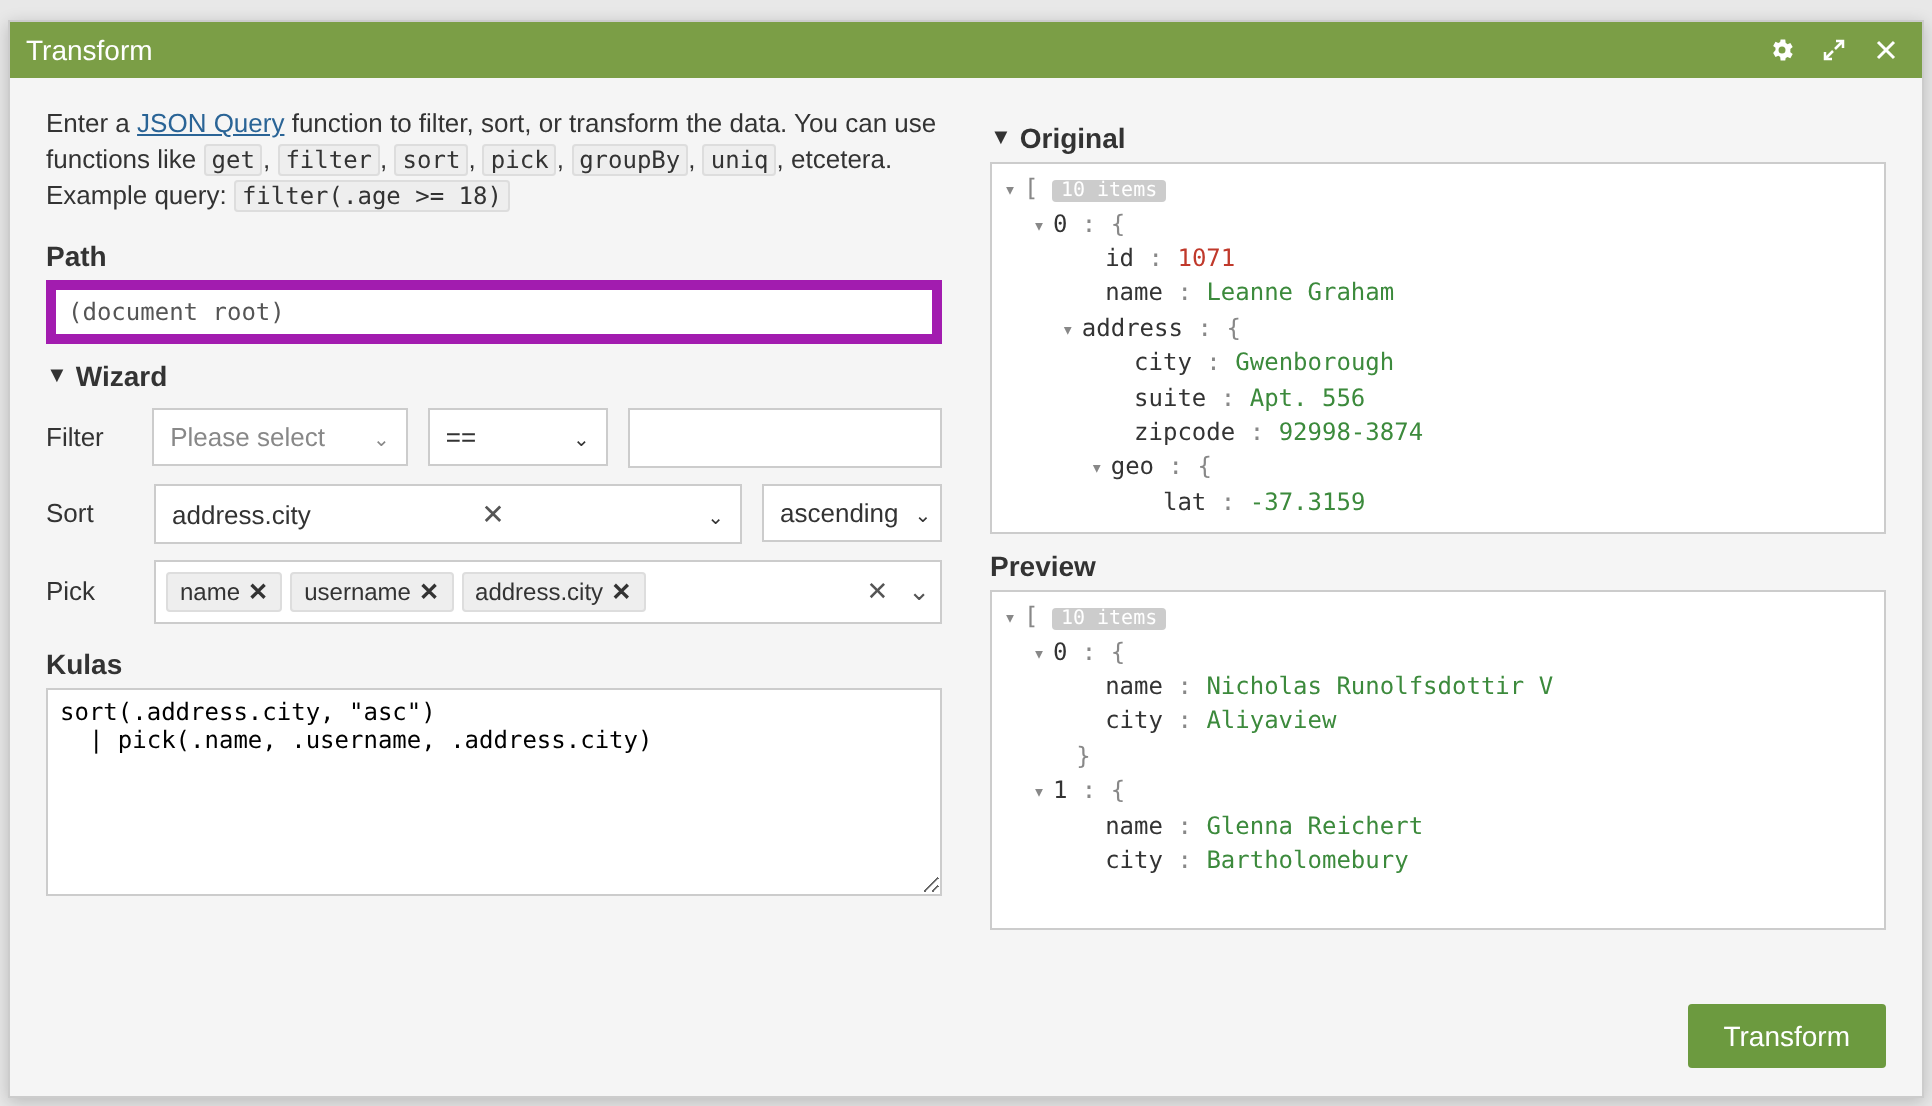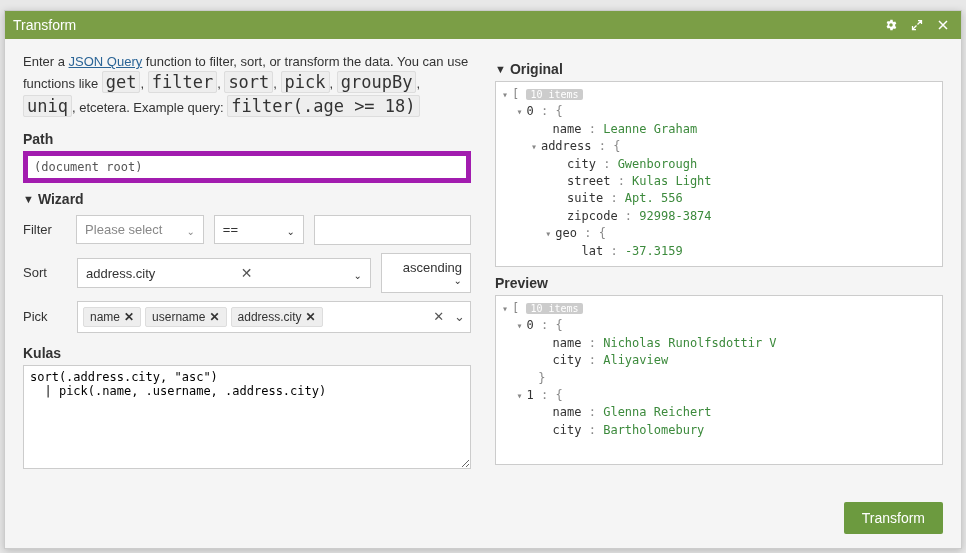--- a/index.html
+++ b/index.html
@@ -53,21 +53,21 @@
   font-size: 14px; font-weight: bold; margin: 8px 0 4px 0;
   display: flex; align-items: center;
   cursor: pointer;
 }
 .section-head .caret { margin-right: 4px; font-size: 11px; }
 .desc { font-size: 13px; line-height: 1.4; color: #333; }
 .desc a { color: #2a6496; text-decoration: underline; }
 .desc code {
   background: #eee; border: 1px solid #ddd;
   padding: 0 3px; font-family: Consolas, Menlo, monospace;
-  font-size: 17px; border-radius: 2px;
+  font-size: 12px; border-radius: 2px;
 }
 .label-row { margin-top: 12px; }
 .label-row h3 { margin-bottom: 4px; }
 .path-box {
   border: 5px solid #a21caf; background: #fff;
   padding: 4px 6px; font-family: Consolas, Menlo, monospace;
   font-size: 12px; color: #555;
 }
 .wiz-row {
   display: flex; align-items: center; gap: 10px;
@@ -80,21 +80,21 @@
   display: flex; align-items: flex-end;
   position: relative;
 }
 .sel { min-width: 90px; }
 .sel .caret-d { margin-left: auto; font-size: 10px; padding-left: 8px; }
 .sel.filter-sel { color: #888; width: 130px; }
 .sel.op { width: 60px; }
 .inp.filter-val { width: 160px; height: 30px; }
 .sel.sort-field { flex: 1; }
 .sel.sort-field .clear { margin-left: auto; margin-right: 8px; font-size: 14px; color: #555; cursor:pointer;}
-.sel.sort-dir { width: 84px; flex-direction: column; }
+.sel.sort-dir { width: 84px; }
 .pick-box {
   border: 1px solid #ccc; background: #fff;
   padding: 5px; display: flex; align-items: center;
   flex: 1; flex-wrap: wrap; gap: 4px;
 }
 .chip {
   background: #eee; border: 1px solid #ddd;
   padding: 2px 6px; border-radius: 2px;
   font-size: 12px; display: inline-flex; align-items: center;
 }
@@ -233,24 +233,24 @@
     </div>
 
     <div class="right-col">
       <div class="section-head">
         <span class="caret">▼</span>
         <span>Original</span>
       </div>
       <div class="json-view">
 <div class="jv-line"><span class="caret-t">▾</span><span class="br">[ </span><span class="badge">10 items</span></div>
 <div class="jv-line">  <span class="caret-t">▾</span><span class="k">0</span> <span class="c">:</span> <span class="br">{</span></div>
+<div class="jv-line">       <span class="k">id</span> <span class="c">:</span> <span class="vnum">1071</span></div>
 <div class="jv-line">       <span class="k">name</span> <span class="c">:</span> <span class="vstr">Leanne Graham</span></div>
 <div class="jv-line">    <span class="caret-t">▾</span><span class="k">address</span> <span class="c">:</span> <span class="br">{</span></div>
 <div class="jv-line">         <span class="k">city</span> <span class="c">:</span> <span class="vstr">Gwenborough</span></div>
-<div class="jv-line">         <span class="k">street</span> <span class="c">:</span> <span class="vstr">Kulas Light</span></div>
 <div class="jv-line">         <span class="k">suite</span> <span class="c">:</span> <span class="vstr">Apt. 556</span></div>
 <div class="jv-line">         <span class="k">zipcode</span> <span class="c">:</span> <span class="vstr">92998-3874</span></div>
 <div class="jv-line">      <span class="caret-t">▾</span><span class="k">geo</span> <span class="c">:</span> <span class="br">{</span></div>
 <div class="jv-line">           <span class="k">lat</span> <span class="c">:</span> <span class="vstr">-37.3159</span></div>
 
       </div>
 
       <div style="height:8px"></div>
       <h3>Preview</h3>
       <div class="json-view preview">

